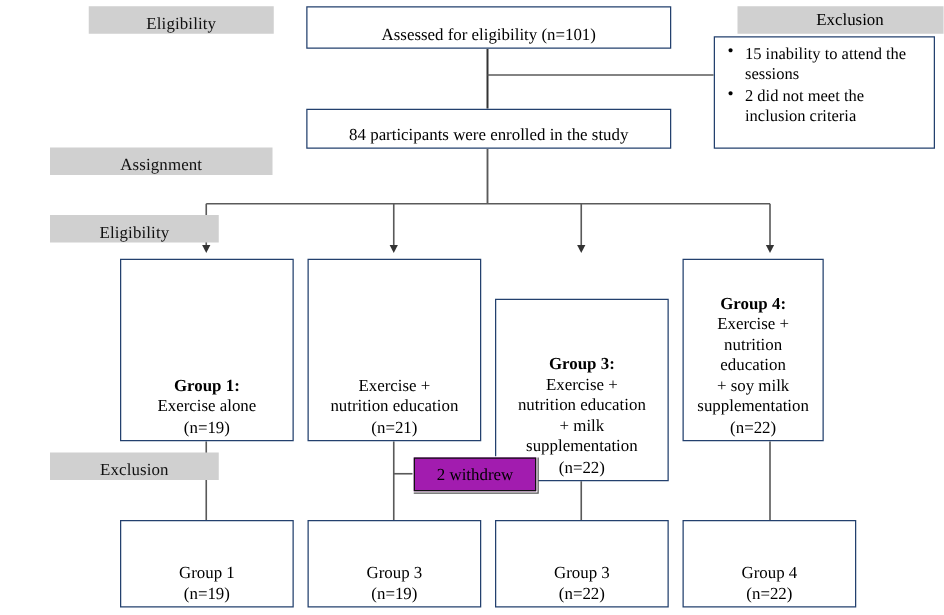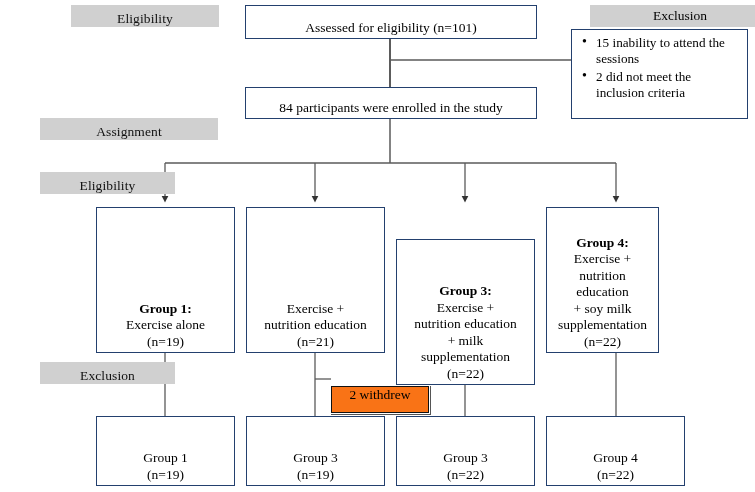--- a/index.html
+++ b/index.html
@@ -90,29 +90,28 @@
   }
   .excl-box li .bullet {
     position: absolute;
     left: -14px;
     top: -1px;
     font-size: 14px;
   }
   
   .withdrew {
     position: absolute;
-    background: #f97316;
+    background: #a21caf;
     border: 1.4px solid #111111;
     box-shadow: 0 0 0 1px #ffffff, 1px 1px 0 1px #555555;
     box-sizing: border-box;
     display: flex;
-    align-items: flex-start;
-    justify-content: center;
-    font-size: 13.5px;
-    margin-top: 20px;
+    align-items: center;
+    justify-content: center;
+    font-size: 13.5px;
   }
 </style>
 </head>
 <body>
 
 <div id="flow-root">
 
   <svg class="svg-layer" viewBox="0 0 755 492" width="755" height="492">
     <defs>
       <marker id="arrowhead" markerWidth="8" markerHeight="8" refX="3.2" refY="4" orient="auto" markerUnits="userSpaceOnUse">

